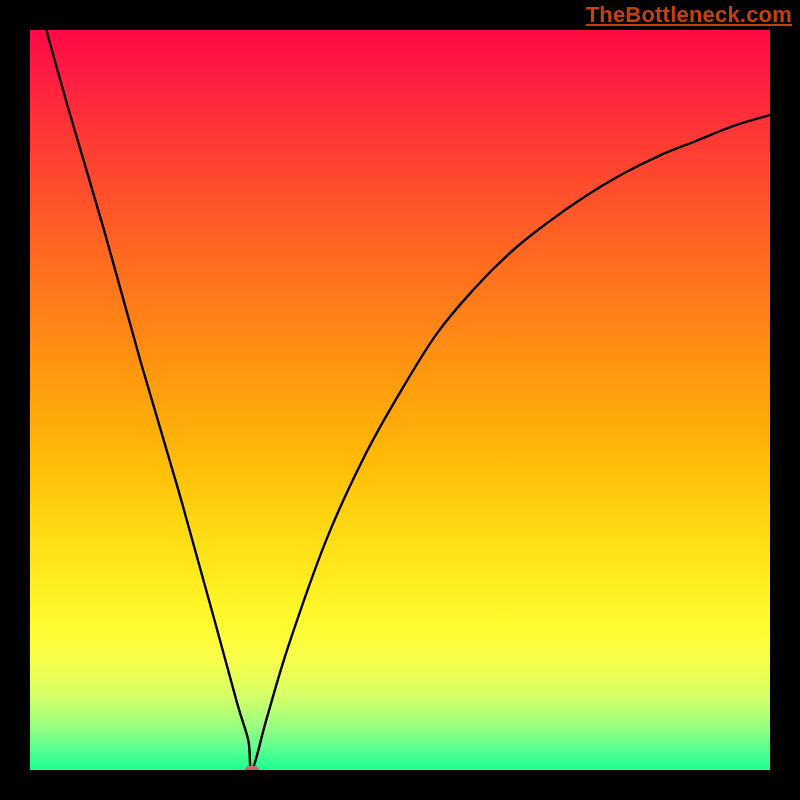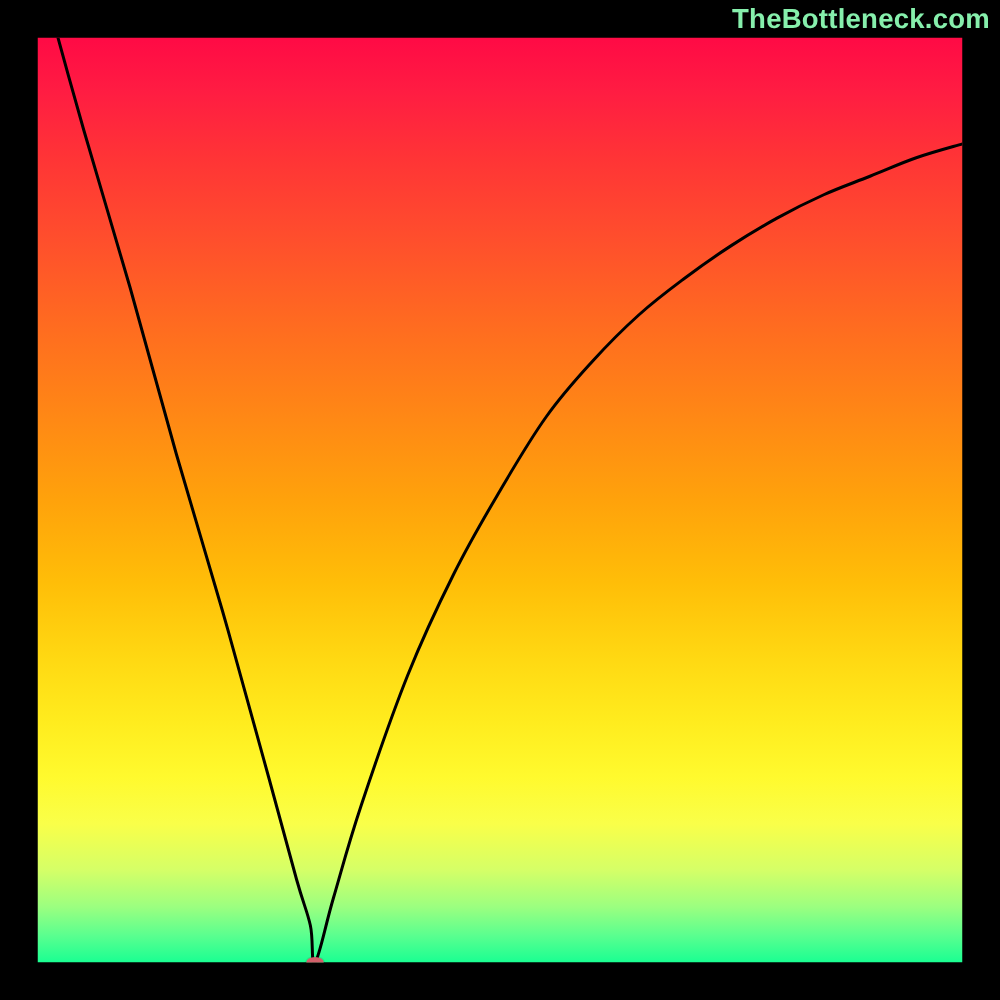--- a/index.html
+++ b/index.html
@@ -16,23 +16,24 @@
     width: 800px;
     height: 800px;
     background: #000;
   }
   .watermark {
     position: absolute;
     top: 2px;
     right: 8px;
     font-size: 22px;
     font-weight: 600;
-    color: #86efac;
+    color: #c2410c;
     letter-spacing: 0.2px;
     z-index: 20;
+    text-decoration: underline;
   }
   .plot {
     position: absolute;
     left: 30px;
     top: 30px;
     width: 740px;
     height: 740px;
     overflow: hidden;
   }
   .gradient {

